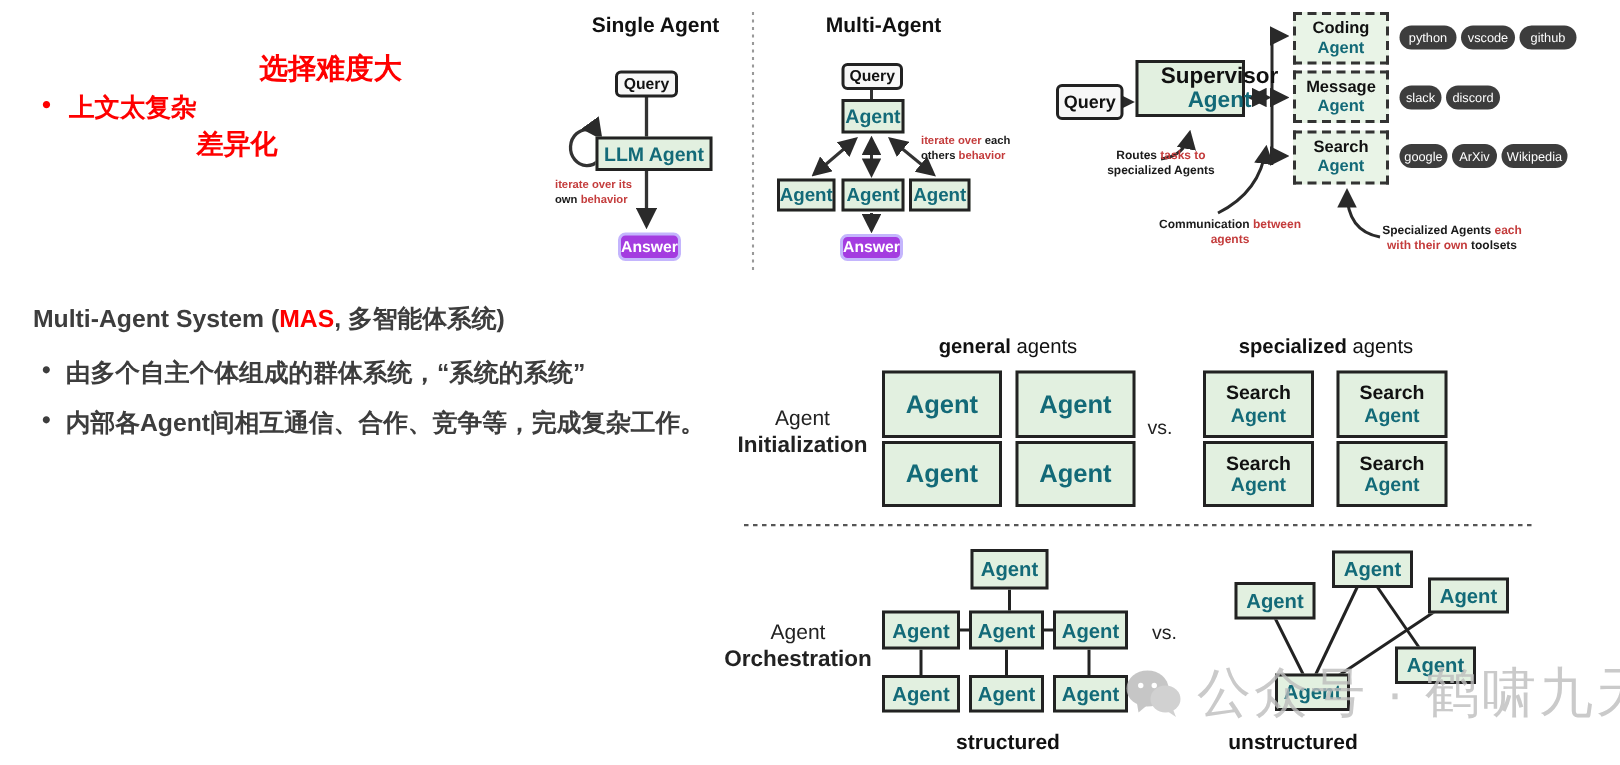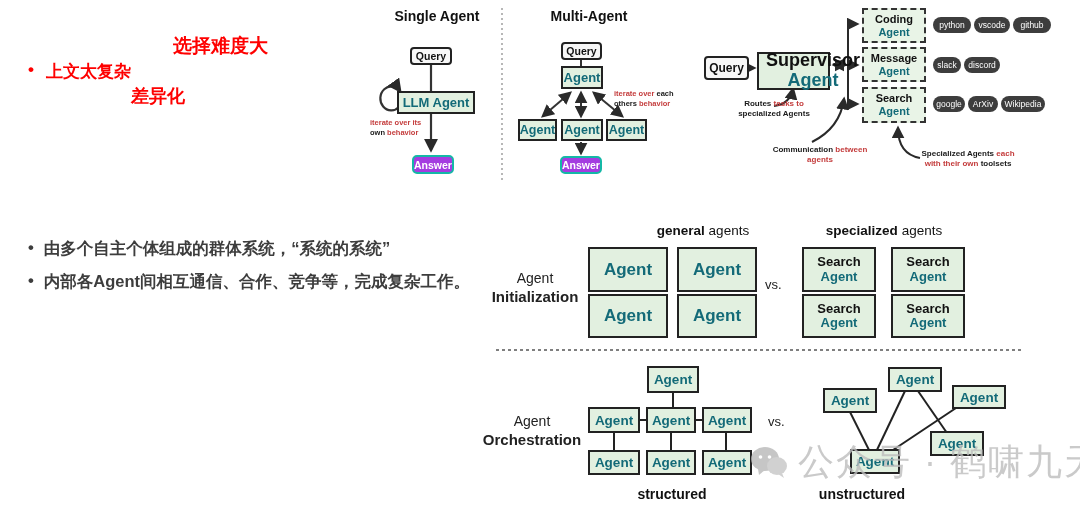--- a/index.html
+++ b/index.html
@@ -9,21 +9,21 @@
   .rednote{position:absolute;color:#fe0000;font-weight:bold;white-space:nowrap;}
   
   .mas-title{position:absolute;left:22px;top:202px;font-size:16.5px;font-weight:bold;color:#3d3d3d;white-space:nowrap;}
   .mas-title .red{color:#fe0000;}
   .mas-bullet{position:absolute;font-size:16.5px;font-weight:bold;color:#3d3d3d;display:flex;gap:10px;white-space:nowrap;z-index:3;}
   .features{position:absolute;left:600px;top:188px;font-size:21px;font-weight:bold;color:#3d3d3d;white-space:nowrap;z-index:3;}
   
   .bx{position:absolute;box-sizing:border-box;display:flex;align-items:center;justify-content:center;z-index:2;}
   .gbox{background:#e2f0e0;border:2px solid #222;color:#136a78;font-weight:bold;}
   .qbox{background:#f7f7f7;border:2px solid #222;border-radius:4px;color:#111;font-weight:bold;}
-  .pbox{background:#a43ce0;border:2px solid #14b8a6;border-radius:5px;color:#fff;font-weight:bold;}
+  .pbox{background:#a43ce0;border:2px solid #c4b5fd;border-radius:5px;color:#fff;font-weight:bold;}
   .dbox{background:#e9f4e7;border:2px dashed #333;flex-direction:column;line-height:1.15;}
   .dbox .t1{font-weight:bold;color:#111;font-size:11px;}
   .dbox .t2{font-weight:bold;color:#136a78;font-size:11px;}
   .col{flex-direction:column;line-height:1.1;}
   .pill{position:absolute;background:#3d3d3d;color:#fff;border-radius:8px;font-size:8.5px;
         display:flex;align-items:center;justify-content:center;z-index:2;}
   .figtitle{position:absolute;font-size:14px;font-weight:bold;color:#111;text-align:center;z-index:2;}
   .note{position:absolute;font-size:7.5px;font-weight:bold;color:#c43c3c;line-height:1.35;z-index:2;}
   .note .blk{color:#1a1a1a;}
   .cnote{position:absolute;font-size:8px;font-weight:bold;color:#c43c3c;text-align:center;line-height:1.3;z-index:2;}
@@ -46,20 +46,23 @@
 
 <div class="page">
 
   <div class="rednote" style="left:173px;top:33px;font-size:19px;">选择难度大</div>
   <div class="rednote" style="left:28px;top:60px;font-size:17px;display:flex;gap:12px;">
     <span>•</span>
     <span>上文太复杂</span>
   </div>
   <div class="rednote" style="left:131px;top:84px;font-size:18px;">差异化</div>
 
+  <div class="mas-title">
+    <span>Multi-Agent System (</span><span class="red">MAS</span><span>, 多智能体系统)</span>
+  </div>
   <div class="mas-bullet" style="left:28px;top:238px;">
     <span>•</span>
     <span>由多个自主个体组成的群体系统，“系统的系统”</span>
   </div>
   <div class="mas-bullet" style="left:28px;top:271px;">
     <span>•</span>
     <span>内部各Agent间相互通信、合作、竞争等，完成复杂工作。</span>
   </div>
 
 
@@ -133,21 +136,21 @@
   <div class="bx gbox" style="left:606px;top:119px;width:41px;height:22px;font-size:12.5px;">Agent</div>
   <div class="bx pbox" style="left:560px;top:156px;width:42px;height:18px;font-size:10.5px;">Answer</div>
   <div class="note" style="left:614px;top:89px;width:60px;">
     <span>iterate over</span>
     <span class="blk">each</span><br>
     <span class="blk">others</span>
     <span>behavior</span>
   </div>
 
   <div class="bx qbox" style="left:704px;top:56px;width:45px;height:24px;font-size:12px;">Query</div>
-  <div class="bx gbox col" style="left:757px;top:52px;width:73px;height:38px;border-width:2.5px;font-size:18px;padding-left:39px;">
+  <div class="bx gbox col" style="left:757px;top:40px;width:73px;height:38px;border-width:2.5px;font-size:15px;padding-left:39px;">
     <span style="color:#111;">Supervisor</span>
     <span>Agent</span>
   </div>
 
   <div class="bx dbox" style="left:862px;top:8px;width:64px;height:35px;">
     <span class="t1">Coding</span>
     <span class="t2">Agent</span>
   </div>
   <div class="bx dbox" style="left:862px;top:47px;width:64px;height:35px;">
     <span class="t1">Message</span>
@@ -177,21 +180,21 @@
     <span>between</span><br>
     <span>agents</span>
   </div>
   <div class="cnote" style="left:918px;top:149px;width:100px;">
     <span class="blk">Specialized Agents</span>
     <span>each</span><br>
     <span>with their own</span>
     <span class="blk">toolsets</span>
   </div>
 
-  <div class="hdr" style="left:628px;top:223px;width:150px;">
+  <div class="hdr" style="left:597px;top:223px;width:150px;">
     <b>general</b><span> agents</span>
   </div>
   <div class="hdr" style="left:809px;top:223px;width:150px;">
     <b>specialized</b><span> agents</span>
   </div>
 
   <div class="seclabel" style="left:487px;top:269px;width:96px;">
     <div class="l1">Agent</div>
     <div class="l2">Initialization</div>
   </div>

